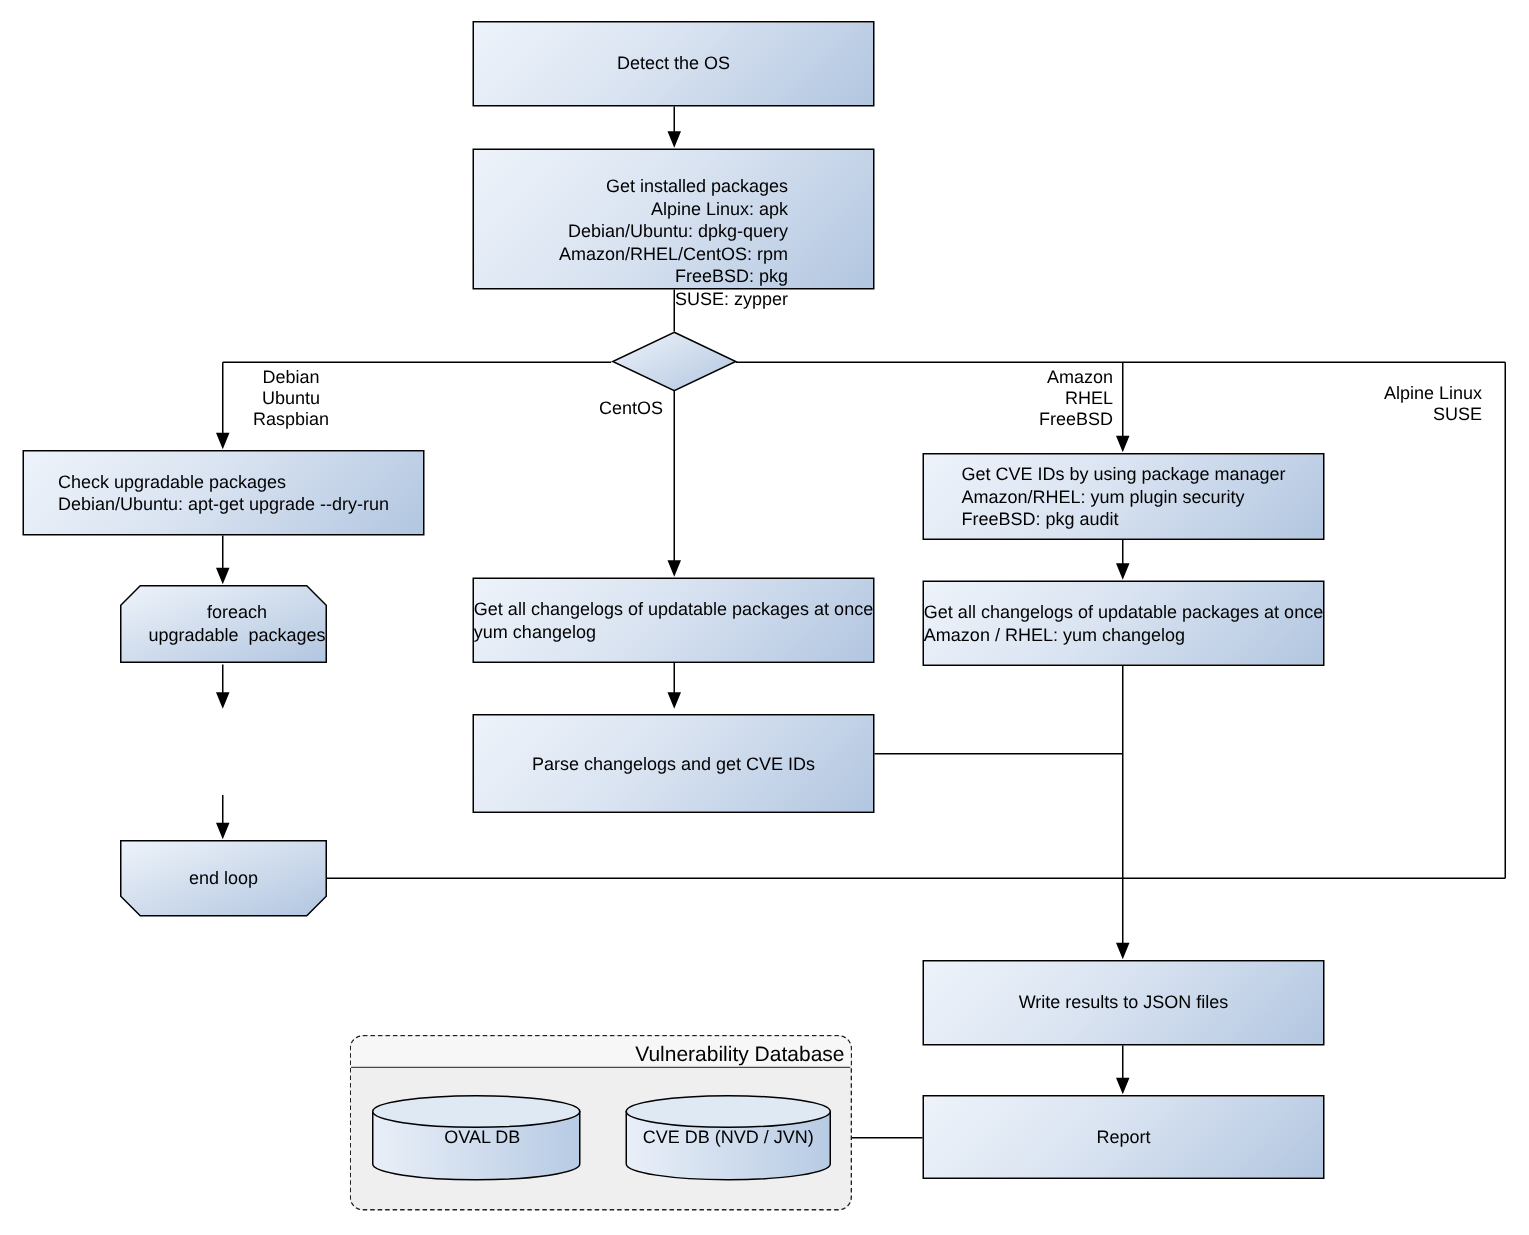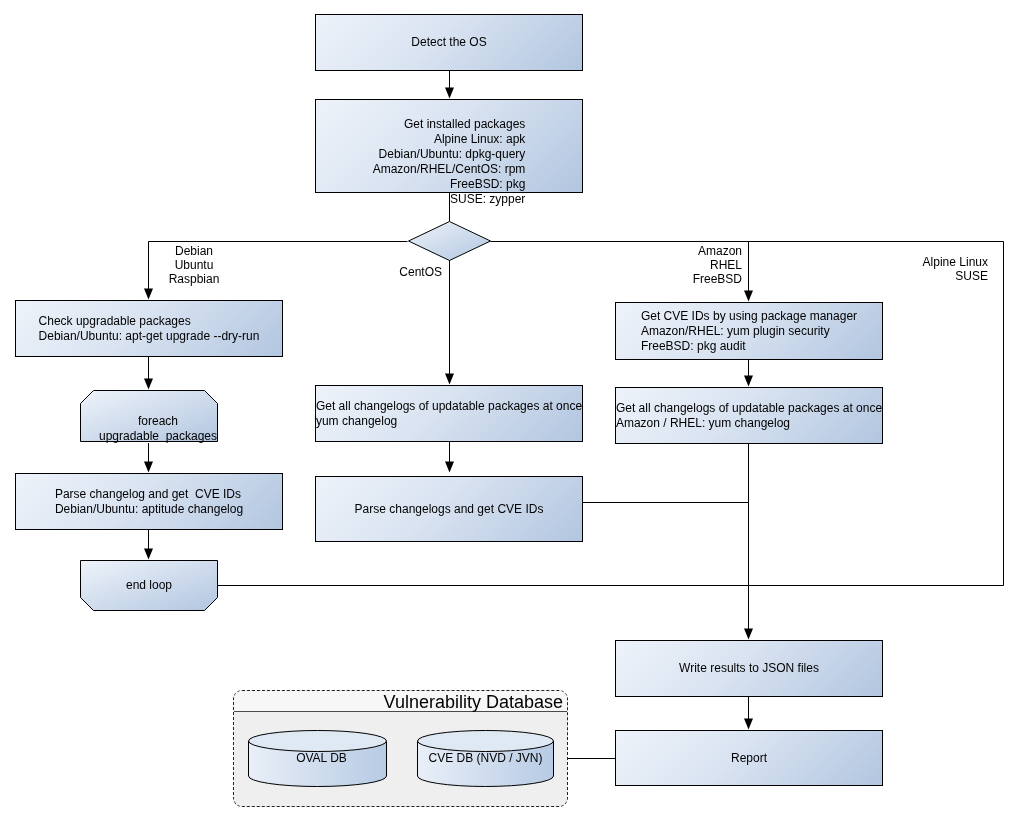--- a/index.html
+++ b/index.html
@@ -26,21 +26,21 @@
   .ta-c { text-align:center; } .ta-r { text-align:right; }
   .vulndb {
     position:absolute; left:233px; top:690px; width:335px; height:117px;
     box-sizing:border-box; background:#efefef; border:1px dashed #222;
     border-radius:9px; z-index:0;
   }
   .vulndb-header {
     height:21px; box-sizing:border-box; background:#f7f7f7;
     border-bottom:1px solid #4a4a4a; border-radius:8px 8px 0 0;
     display:flex; align-items:center; justify-content:flex-end;
-    padding:2px 4px 0 0; font-size:18px;
+    padding:2px 4px 0 0; font-size:14px;
   }
 </style>
 </head>
 <body>
 
 <div class="canvas">
 
   <svg class="wires" width="1019" height="823" viewBox="0 0 1019 823">
     <defs>
       <linearGradient id="nodeGrad" x1="0" y1="0" x2="1" y2="1">
@@ -115,24 +115,20 @@
 Amazon/RHEL/CentOS: rpm
 FreeBSD: pkg
 SUSE: zypper</div>
   </div>
 
   <div class="node" style="left:15px;top:300px;width:268px;height:57px">
     <div class="node-label">Check upgradable packages
 Debian/Ubuntu: apt-get upgrade --dry-run</div>
   </div>
 
-  <div class="node" style="left:15px;top:473px;width:268px;height:57px">
-    <div class="node-label">Parse changelog and get  CVE IDs
-Debian/Ubuntu: aptitude changelog</div>
-  </div>
 
   <div class="node" style="left:315px;top:385px;width:268px;height:57px">
     <div class="node-label">Get all changelogs of updatable packages at once
 yum changelog</div>
   </div>
 
   <div class="node" style="left:315px;top:476px;width:268px;height:66px">
     <div class="node-label">Parse changelogs and get CVE IDs</div>
   </div>
 
@@ -148,21 +144,21 @@
   </div>
 
   <div class="node" style="left:615px;top:640px;width:268px;height:57px">
     <div class="node-label">Write results to JSON files</div>
   </div>
 
   <div class="node" style="left:615px;top:730px;width:268px;height:56px">
     <div class="node-label">Report</div>
   </div>
 
-  <div class="shape-label" style="left:80px;top:403px;width:156px;height:52px">foreach
+  <div class="shape-label" style="left:80px;top:390px;width:156px;height:52px">foreach
 upgradable  packages</div>
 
   <div class="shape-label" style="left:80px;top:560px;width:138px;height:50px">end loop</div>
 
   <div class="shape-label" style="left:252px;top:741px;width:139px;height:35px">OVAL DB</div>
 
   <div class="shape-label" style="left:417px;top:741px;width:137px;height:35px">CVE DB (NVD / JVN)</div>
 
   <div class="branch-label ta-c" style="left:164px;top:244px;width:60px">Debian
 Ubuntu

